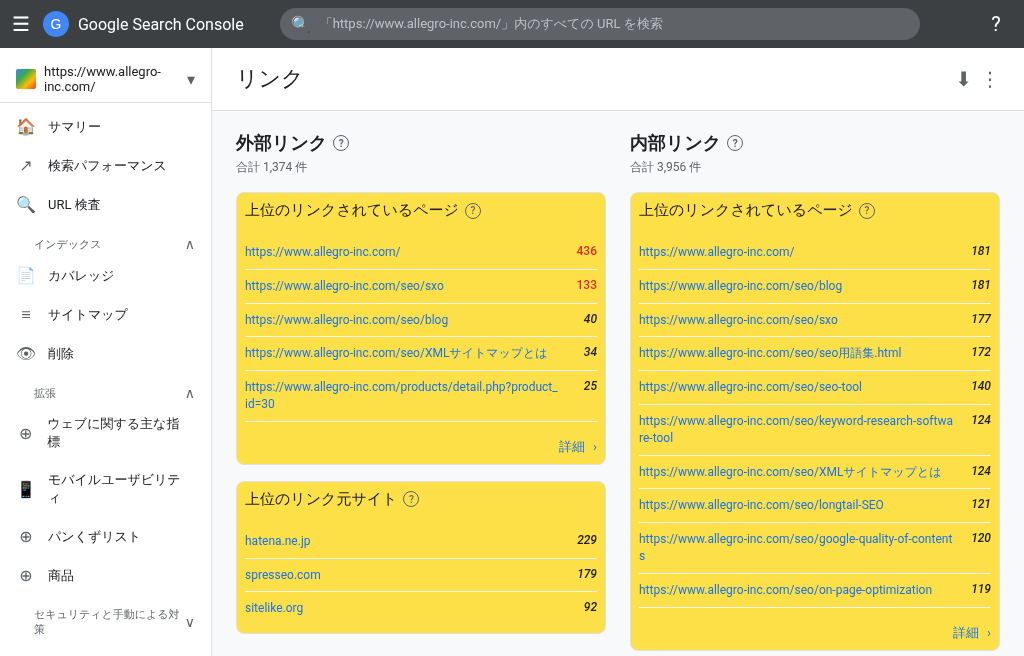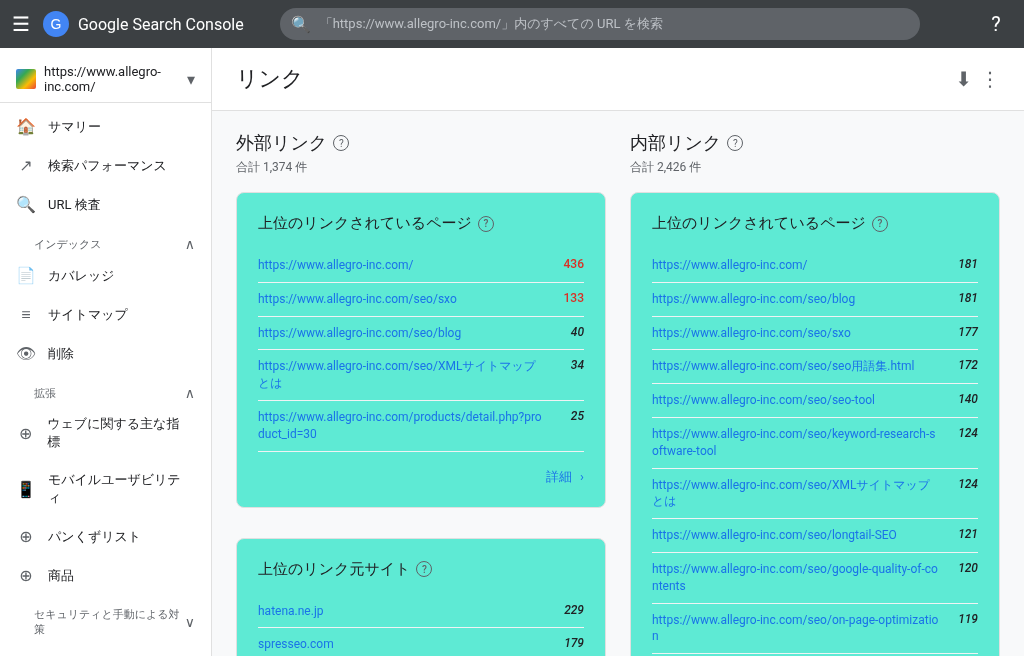--- a/index.html
+++ b/index.html
@@ -109,39 +109,39 @@
     .download-btn { color: #5f6368; cursor: pointer; font-size: 20px; }
 
     
     .cards-grid {
       display: grid;
       grid-template-columns: 1fr 1fr;
       gap: 24px;
     }
     .card-section-title {
       font-size: 18px;
-      font-weight: 400;
+      font-weight: 700;
       color: #202124;
       margin-bottom: 4px;
       display: flex;
       align-items: center;
       gap: 6px;
     }
     .card-section-count {
       font-size: 12px;
       color: #5f6368;
       margin-bottom: 16px;
     }
 
     .inner-card {
-      background: #5eead4;
+      background: #fde047;
       border: 1px solid #e0e0e0;
       border-radius: 8px;
-      padding: 21px;
-      margin-bottom: 30px;
+      padding: 8px;
+      margin-bottom: 16px;
     }
     .inner-card-title {
       font-size: 15px;
       font-weight: 500;
       color: #202124;
       margin-bottom: 16px;
       display: flex;
       align-items: center;
       gap: 6px;
     }
@@ -364,21 +364,21 @@
 
         </div>
       </div>
 
       <div class="column-right">
         <div style="margin-bottom: 16px;">
           <div class="card-section-title">
             <span>内部リンク</span>
             <span class="help-icon">?</span>
           </div>
-          <div class="card-section-count">合計 2,426 件</div>
+          <div class="card-section-count">合計 3,956 件</div>
         </div>
 
         <div class="inner-card">
           <div class="inner-card-title">
             <span>上位のリンクされているページ</span>
             <span class="help-icon">?</span>
           </div>
 
           <div class="link-row">
             <a class="link-url">https://www.allegro-inc.com/</a>

